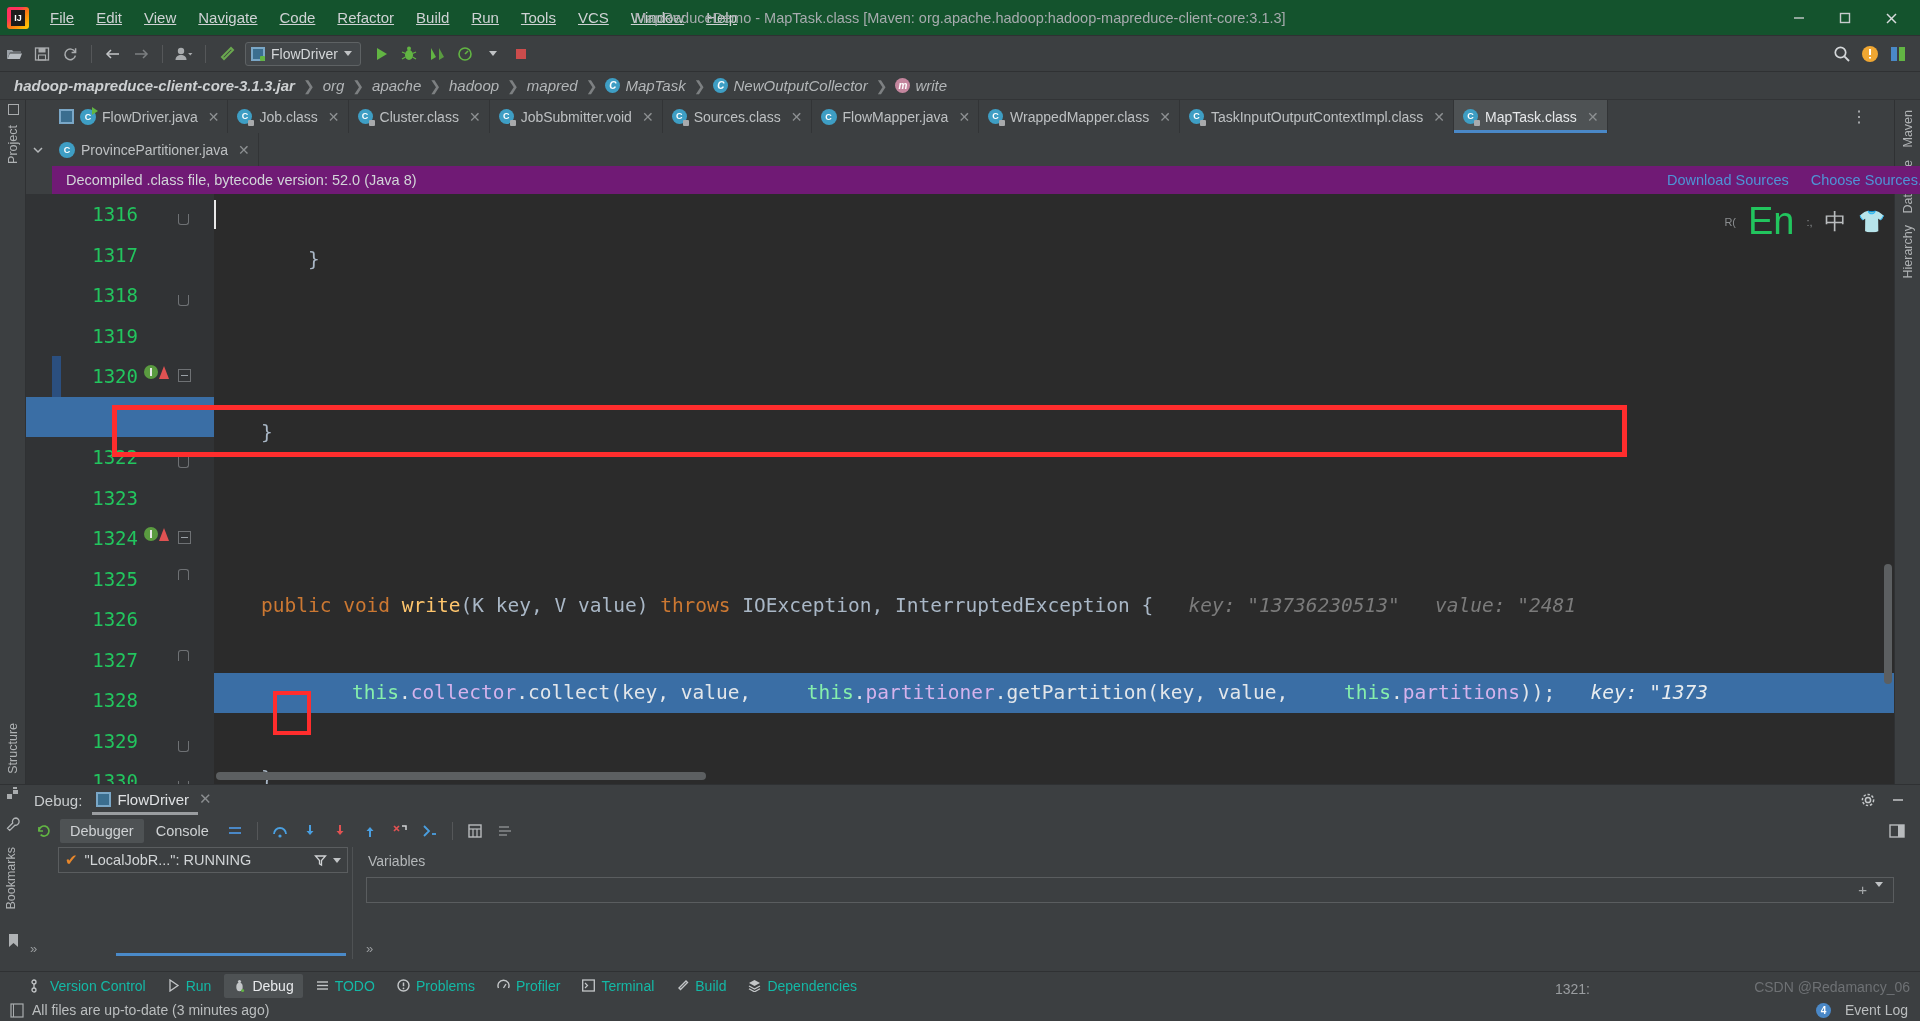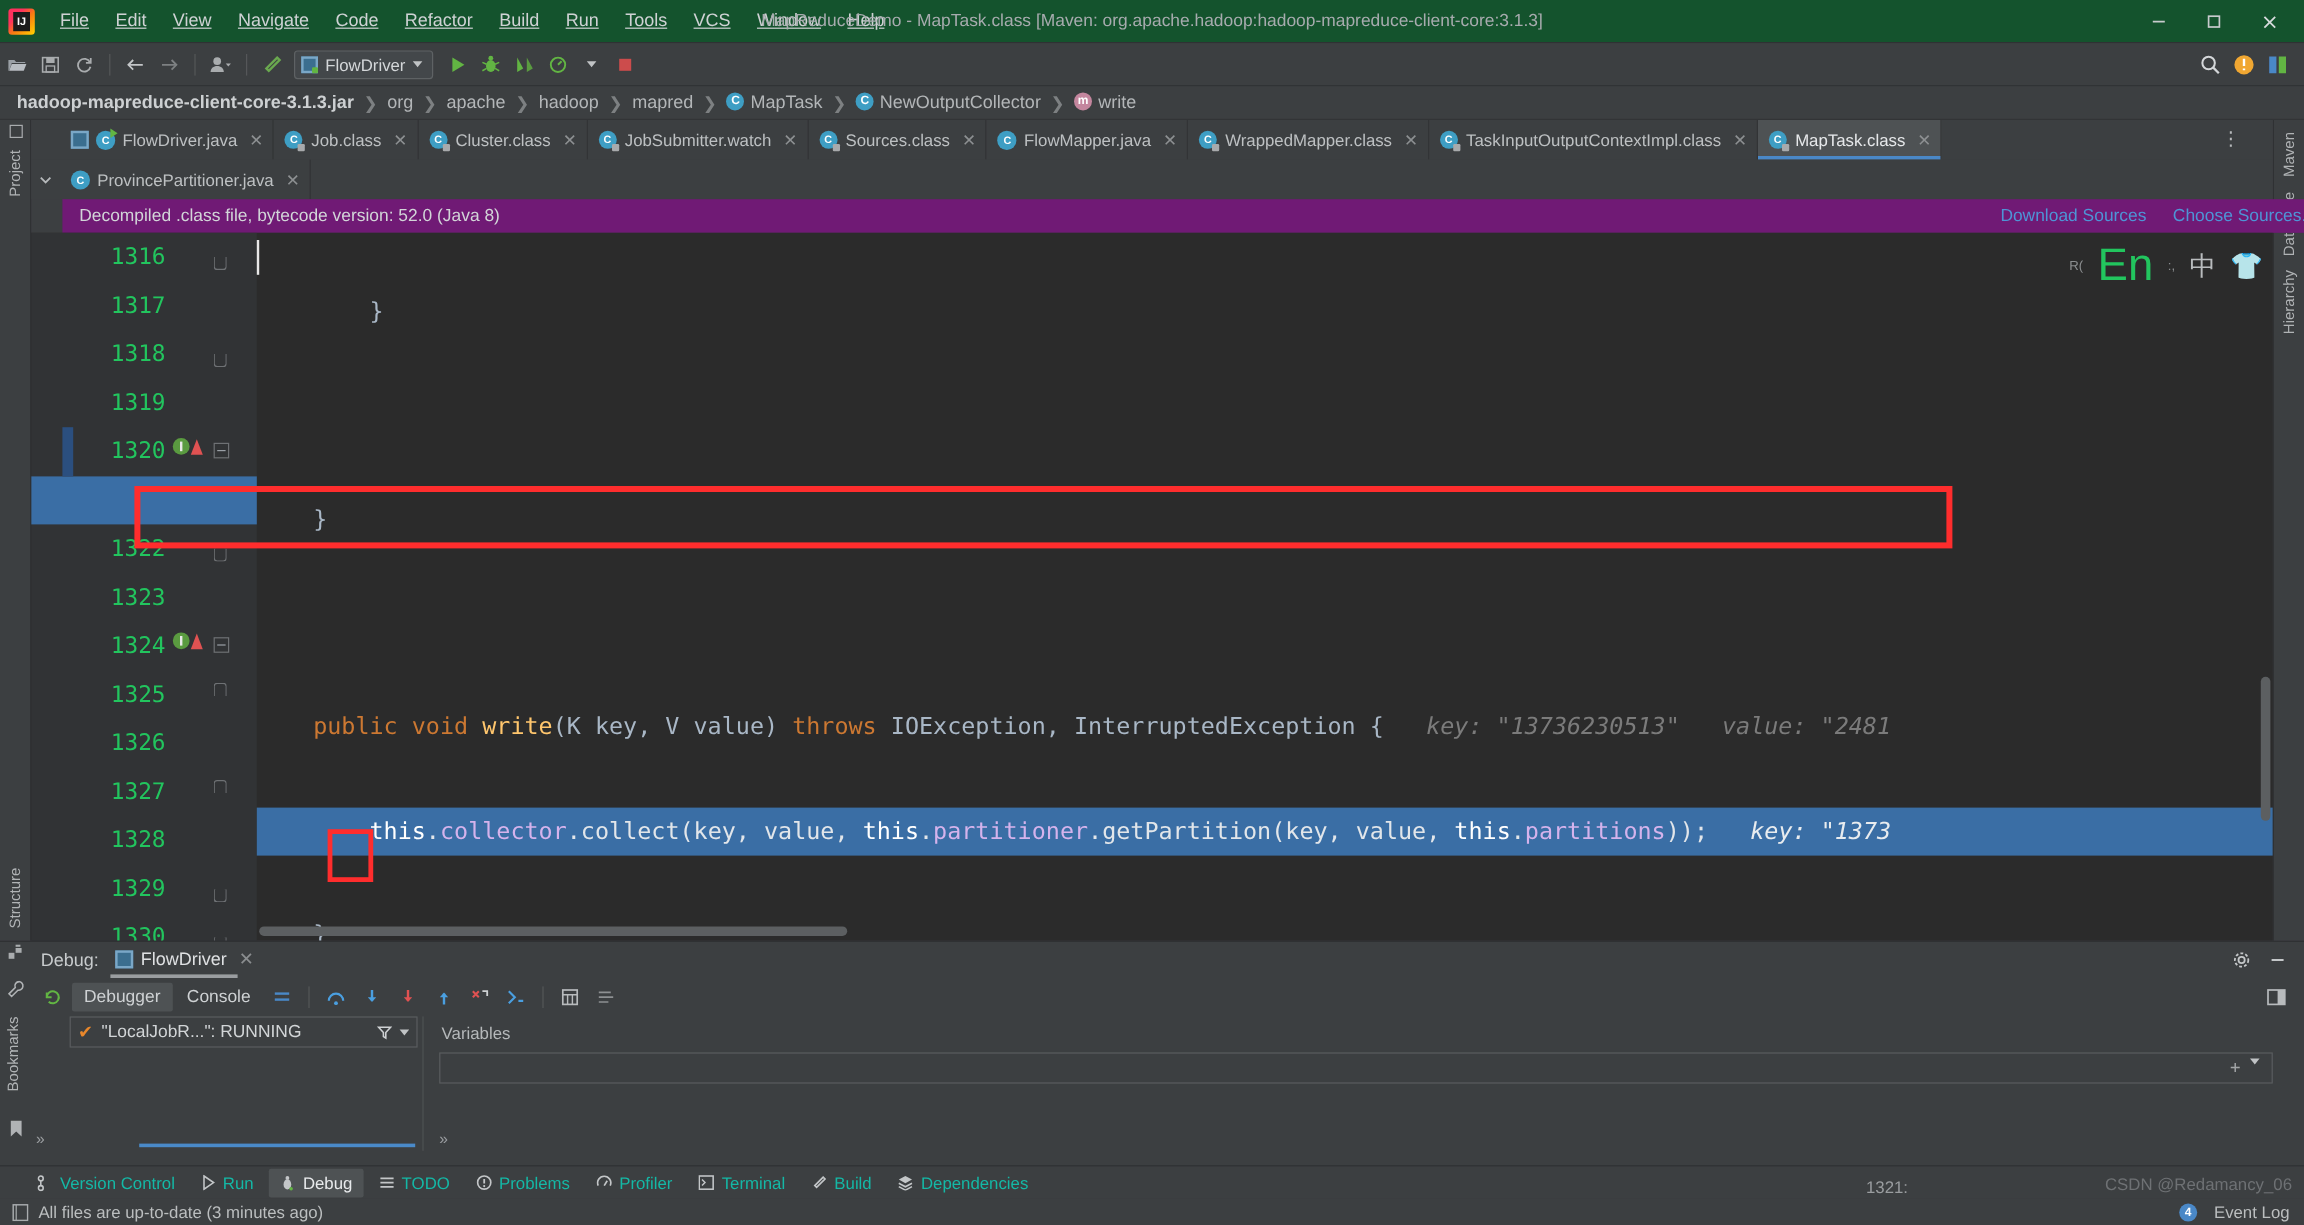--- a/index.html
+++ b/index.html
@@ -84,21 +84,21 @@
     width: 5px; height: 5px; background: #62b543; border-radius: 1px;
   }
   .tb-right { position: absolute; right: 8px; top: 0; height: 36px; display: flex; align-items: center; }
 
   
   .breadcrumb {
     position: absolute; left: 0; top: 72px; width: 1920px; height: 28px;
     background: #3c3f41; display: flex; align-items: center; padding-left: 14px;
     font-size: 15px; border-bottom: 1px solid #323436;
   }
-  .bc-item { display: flex; align-items: flex-start; gap: 5px; color: #b3b6b8; }
+  .bc-item { display: flex; align-items: center; gap: 5px; color: #b3b6b8; font-style: italic; }
   .bc-item.jar { font-weight: bold; color: #cdd0d2; }
   .bc-sep { margin: 0 8px; color: #7d8082; font-size: 14px; }
   .ic-class {
     width: 15px; height: 15px; border-radius: 50%; background: #3e9ec4;
     color: #fff; font-size: 10px; font-weight: bold;
     display: flex; align-items: center; justify-content: center;
   }
   .ic-method {
     width: 15px; height: 15px; border-radius: 50%; background: #c4869e;
     color: #fff; font-size: 10px; font-weight: bold;
@@ -241,21 +241,21 @@
   }
   .sel-strip {
     position: absolute; left: 0; top: 0; width: 188px; height: 40.5px; background: #3a6ea5;
   }
   .kw { color: #cc7832; }
   .fn { color: #ffc66d; }
   .fld { color: #9876aa; }
   .pln { color: #a9b7c6; }
   .hint { color: #7b7b7b; font-style: italic; }
   .hl .pln { color: #e2e6ea; }
-  .hl .kw { color: #ffffff; }
+  .hl .kw { color: #86efac; margin-left: 44px; }
   .hl .fld { color: #d5b3ec; }
   .hl .hint { color: #e8ecef; }
   .left-marker {
     position: absolute; left: 26px; top: 0; width: 9px; height: 40.5px; background: #2b4f7f;
   }
 
   
   .red-rect {
     position: absolute; left: 112px; top: 405px; width: 1515px; height: 52px;
     border: 5px solid #ff2d2d; pointer-events: none; z-index: 40;
@@ -592,21 +592,21 @@
           <span class="lock"></span>
         </span>
       <span>Cluster.class</span>
       <span class="x">✕</span>
     </div>
     <div class="etab">
       <span class="ic-file-class">
           <span class="c">C</span>
           <span class="lock"></span>
         </span>
-      <span>JobSubmitter.watch</span>
+      <span>JobSubmitter.void</span>
       <span class="x">✕</span>
     </div>
     <div class="etab">
       <span class="ic-file-class">
           <span class="c">C</span>
           <span class="lock"></span>
         </span>
       <span>Sources.class</span>
       <span class="x">✕</span>
     </div>

